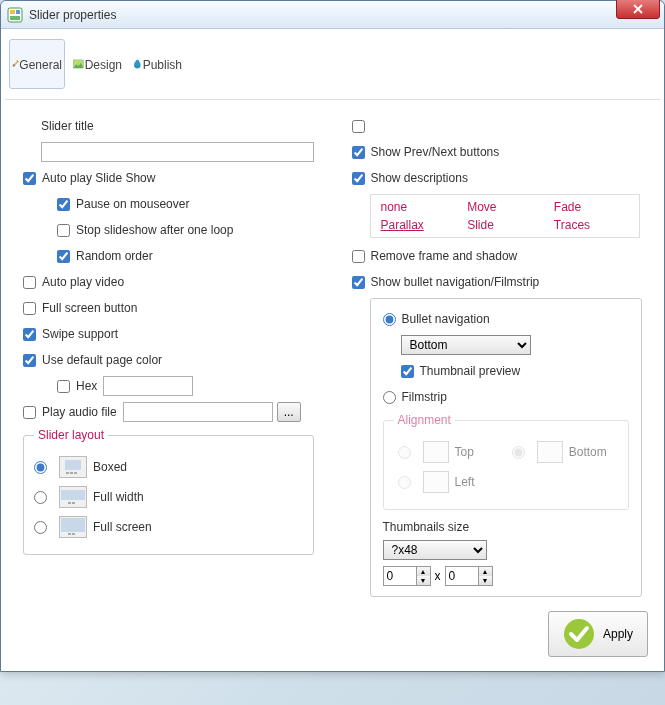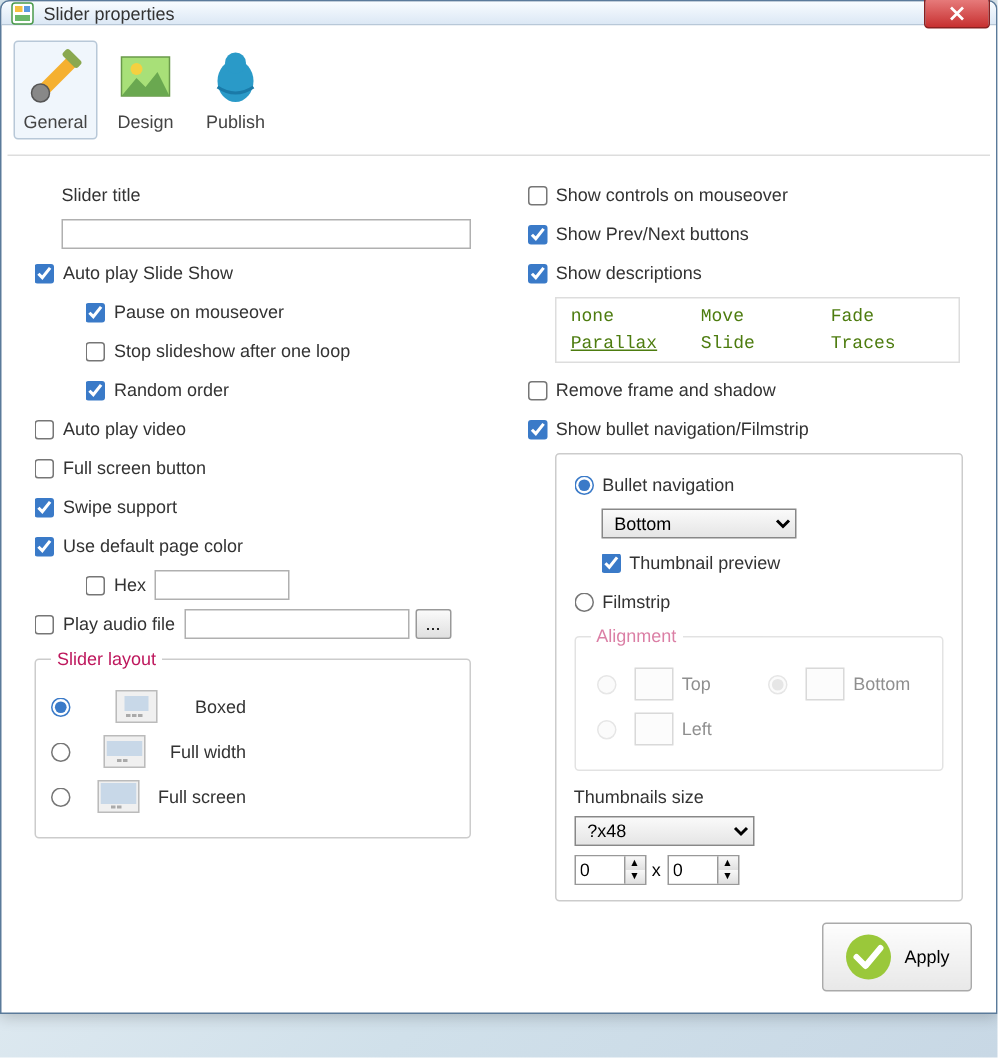--- a/index.html
+++ b/index.html
@@ -1,51 +1,51 @@
 <!DOCTYPE html>
 <html><head>
 <meta charset="utf-8">
 <style>
 * { box-sizing: border-box; margin: 0; padding: 0; font-family: "Segoe UI", Tahoma, sans-serif; font-size: 12px; }
 body { background: linear-gradient(135deg, #d8e8f0 0%, #e8f0f5 30%, #d0e0ea 70%, #c8d8e5 100%); width: 665px; height: 705px; overflow: hidden; }
 .window { border: 1px solid #5a7a9a; border-radius: 6px 6px 0 0; margin: 0; background: #fff; box-shadow: 0 2px 10px rgba(0,0,0,0.2); }
-.titlebar { height: 16px; background: linear-gradient(#f8fcff, #dce8f5); border-radius: 6px 6px 0 0; display: flex; align-items: center; padding: 0 6px; border-bottom: 1px solid #b8c8d8; position: relative; }
+.titlebar { height: 28px; background: linear-gradient(#f8fcff, #dce8f5); border-radius: 6px 6px 0 0; display: flex; align-items: center; padding: 0 6px; border-bottom: 1px solid #b8c8d8; position: relative; }
 .title-icon { width: 16px; height: 16px; margin-right: 6px; }
 .title-text { color: #333; flex: 1; }
 .close-btn { position: absolute; right: 4px; top: -2px; width: 44px; height: 20px; background: linear-gradient(#e67a7a, #c73030); border: 1px solid #8a2020; border-radius: 0 0 3px 3px; display: flex; align-items: center; justify-content: center; cursor: pointer; }
 .close-btn svg { width: 10px; height: 10px; }
 .content { padding: 4px; }
 .toolbar { display: flex; gap: 4px; padding: 6px 4px 10px; border-bottom: 1px solid #ddd; }
-.toolbar-item { display: flex; flex-direction: column; align-items: center; width: 56px; padding: 4px 2px; cursor: pointer; border: 1px solid transparent; border-radius: 3px; }
+.toolbar-item { display: flex; flex-direction: row; align-items: center; width: 56px; padding: 4px 2px; cursor: pointer; border: 1px solid transparent; border-radius: 3px; }
 .toolbar-item.active { border: 1px solid #b8c8d8; background: #f0f6fc; }
 .toolbar-icon { width: 40px; height: 40px; display: flex; align-items: center; justify-content: center; }
 .toolbar-label { margin-top: 2px; color: #444; }
 .panel { display: flex; padding: 16px 12px 8px; gap: 38px; }
 .col { flex: 1; min-width: 0; }
 .col-left { padding-left: 6px; }
 .col-right { padding-right: 6px; }
 .row { display: flex; align-items: center; margin-bottom: 6px; min-height: 20px; }
 .row.indent1 { padding-left: 18px; }
 .row.indent2 { padding-left: 34px; }
 label { color: #333; cursor: pointer; }
 input[type=checkbox], input[type=radio] { margin-right: 6px; width: 13px; height: 13px; accent-color: #3a7ac8; cursor: pointer; }
 input[type=text] { border: 1px solid #b0b0b0; padding: 2px 4px; height: 20px; background: #fff; }
 .title-input { width: 280px; }
 .hex-input { width: 90px; margin-left: 6px; }
 .audio-input { width: 150px; margin-left: 6px; }
 .browse-btn { width: 24px; height: 20px; margin-left: 4px; border: 1px solid #999; background: linear-gradient(#fafafa,#e0e0e0); cursor: pointer; border-radius: 2px; }
 fieldset { border: 1px solid #ccc; border-radius: 3px; padding: 8px 10px 10px; margin-top: 6px; }
 legend { padding: 0 4px; color: #be185d; }
 .layout-grid { display: flex; flex-wrap: wrap; gap: 8px 30px; padding: 6px 0; }
-.layout-opt { display: flex; align-items: center; gap: 6px; width: 130px; justify-content: space-between; }
+.layout-opt { display: flex; align-items: center; gap: 6px; width: 130px; }
 .layout-thumb { width: 28px; height: 22px; border: 1px solid #bbb; background: #f0f0f0; display: inline-flex; align-items: center; justify-content: center; }
 .layout-thumb svg { width: 24px; height: 18px; }
 .desc-effect-box { border: 1px solid #ddd; background: #fff; padding: 4px 8px; margin: 2px 0 8px 18px; width: 270px; }
 .desc-grid { display: grid; grid-template-columns: 1fr 1fr 1fr; gap: 2px 8px; }
-.desc-item { padding: 1px 2px; cursor: pointer; color: #4d7c0f; font-family: Liberation Mono, monospace; }
+.desc-item { padding: 1px 2px; cursor: pointer; color: #be185d; }
 .desc-item.selected { text-decoration: underline; }
 .nav-box { border: 1px solid #ccc; border-radius: 3px; padding: 10px 12px; margin: 4px 0 0 18px; }
 select { border: 1px solid #888; height: 20px; background: linear-gradient(#fafafa,#e5e5e5); padding: 0 4px; cursor: pointer; }
 .select-bottom { width: 130px; }
 .align-fieldset { margin-top: 4px; opacity: 0.55; }
 .align-grid { display: grid; grid-template-columns: 1fr 1fr; gap: 8px 12px; padding: 6px 4px; }
 .align-opt { display: flex; align-items: center; gap: 6px; }
 .align-thumb { width: 26px; height: 22px; border: 1px solid #bbb; background: #fafafa; display:inline-block; }
 .thumb-size-row { display:flex; align-items:center; gap:4px; margin-top:6px; }
 .spin-wrap { display:inline-flex; border:1px solid #999; height:20px; }
@@ -204,21 +204,20 @@
                 </span>
                 <label>Full screen</label>
               </div>
           </div>
         </fieldset>
       </div>
 
       <div class="col col-right">
         <div class="row">
             <input type="checkbox" style="">
-            <label>Show controls on mouseover</label>
           </div>
         <div class="row">
             <input type="checkbox" checked="" style="">
             <label>Show Prev/Next buttons</label>
           </div>
         <div class="row">
             <input type="checkbox" checked="" style="">
             <label>Show descriptions</label>
           </div>
         <div class="desc-effect-box">
@@ -274,21 +273,21 @@
               <div class="align-opt">
                   <input type="radio" name="align" disabled="" style="">
                   <span class="align-thumb"></span>
                   <label>Left</label>
                 </div>
             </div>
           </fieldset>
 
           <div style="margin-top:10px"><label>Thumbnails size</label></div>
           <div class="thumb-size-row">
-            <select class="select-bottom" style="width:120px"><option>?x48</option></select>
+            <select class="select-bottom" style="width:104px"><option>?x48</option></select>
           </div>
           <div class="thumb-size-row">
             <span class="spin-wrap">
                 <input type="text" value="0" style="">
                 <span class="spin-btns">
                   <button>▲</button>
                   <button>▼</button>
                 </span>
               </span>
             <span>x</span>

